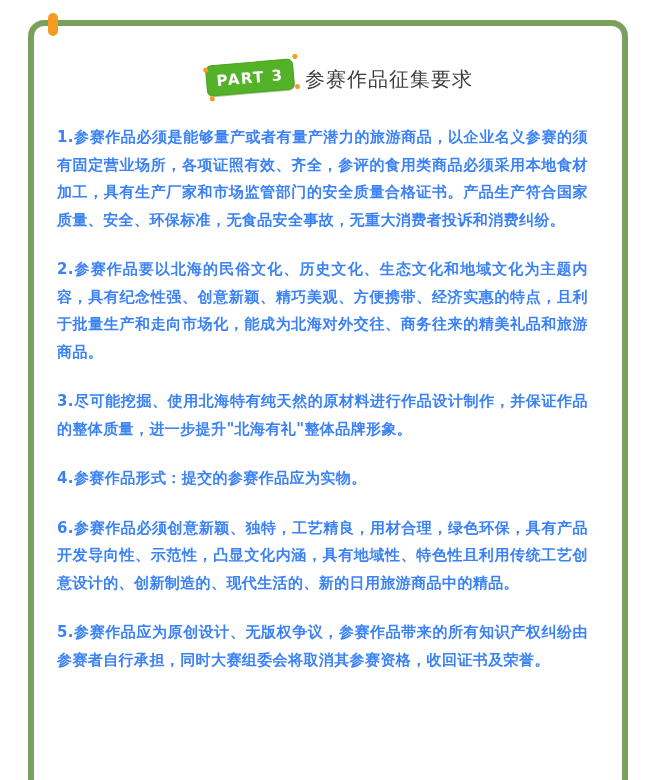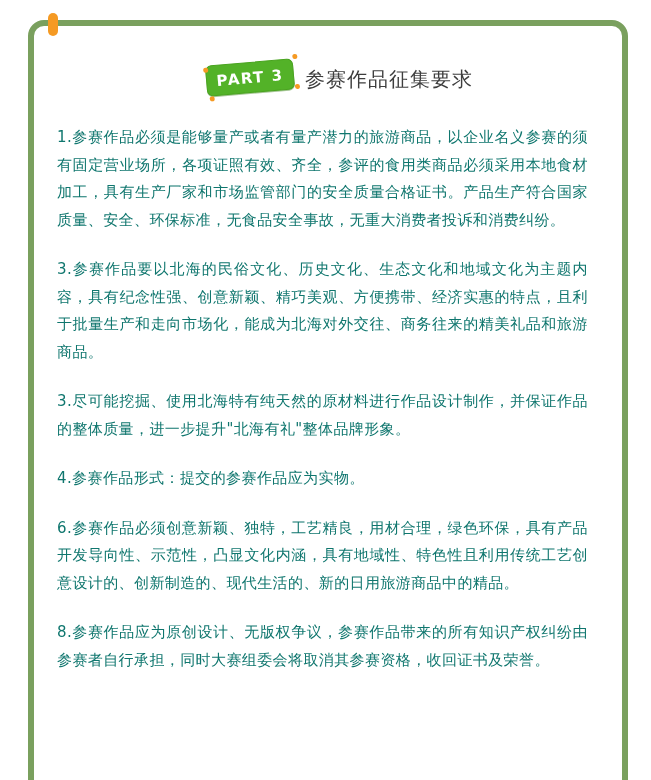--- a/index.html
+++ b/index.html
@@ -71,23 +71,24 @@
   .content {
     position:absolute;
     left:57px; top:124px;
     width:543px;
     z-index:2;
   }
   .content p {
     font-size:15px;
     line-height:27.5px;
     letter-spacing:0.4px;
-    color:#0f766e;
+    color:#3b82f6;
     text-align:justify;
     margin:0 12px 22px 0;
+    font-weight:bold;
   }
 </style>
 </head>
 <body>
 
 <div class="page">
 
   <div class="frame"></div>
   <div class="clip"></div>
 
@@ -97,20 +98,20 @@
       <span class="dot tr"></span>
       <span class="dot bl"></span>
       <span class="dot br"></span>
       <span>PART 3</span>
     </div>
     <div class="title">参赛作品征集要求</div>
   </div>
 
   <div class="content">
     <p>1.参赛作品必须是能够量产或者有量产潜力的旅游商品，以企业名义参赛的须有固定营业场所，各项证照有效、齐全，参评的食用类商品必须采用本地食材加工，具有生产厂家和市场监管部门的安全质量合格证书。产品生产符合国家质量、安全、环保标准，无食品安全事故，无重大消费者投诉和消费纠纷。</p>
-    <p>3.参赛作品要以北海的民俗文化、历史文化、生态文化和地域文化为主题内容，具有纪念性强、创意新颖、精巧美观、方便携带、经济实惠的特点，且利于批量生产和走向市场化，能成为北海对外交往、商务往来的精美礼品和旅游商品。</p>
+    <p>2.参赛作品要以北海的民俗文化、历史文化、生态文化和地域文化为主题内容，具有纪念性强、创意新颖、精巧美观、方便携带、经济实惠的特点，且利于批量生产和走向市场化，能成为北海对外交往、商务往来的精美礼品和旅游商品。</p>
     <p>3.尽可能挖掘、使用北海特有纯天然的原材料进行作品设计制作，并保证作品的整体质量，进一步提升"北海有礼"整体品牌形象。</p>
     <p>4.参赛作品形式：提交的参赛作品应为实物。</p>
     <p>6.参赛作品必须创意新颖、独特，工艺精良，用材合理，绿色环保，具有产品开发导向性、示范性，凸显文化内涵，具有地域性、特色性且利用传统工艺创意设计的、创新制造的、现代生活的、新的日用旅游商品中的精品。</p>
-    <p>8.参赛作品应为原创设计、无版权争议，参赛作品带来的所有知识产权纠纷由参赛者自行承担，同时大赛组委会将取消其参赛资格，收回证书及荣誉。</p>
+    <p>5.参赛作品应为原创设计、无版权争议，参赛作品带来的所有知识产权纠纷由参赛者自行承担，同时大赛组委会将取消其参赛资格，收回证书及荣誉。</p>
   </div>
 
 </div>
 
 </body></html>

